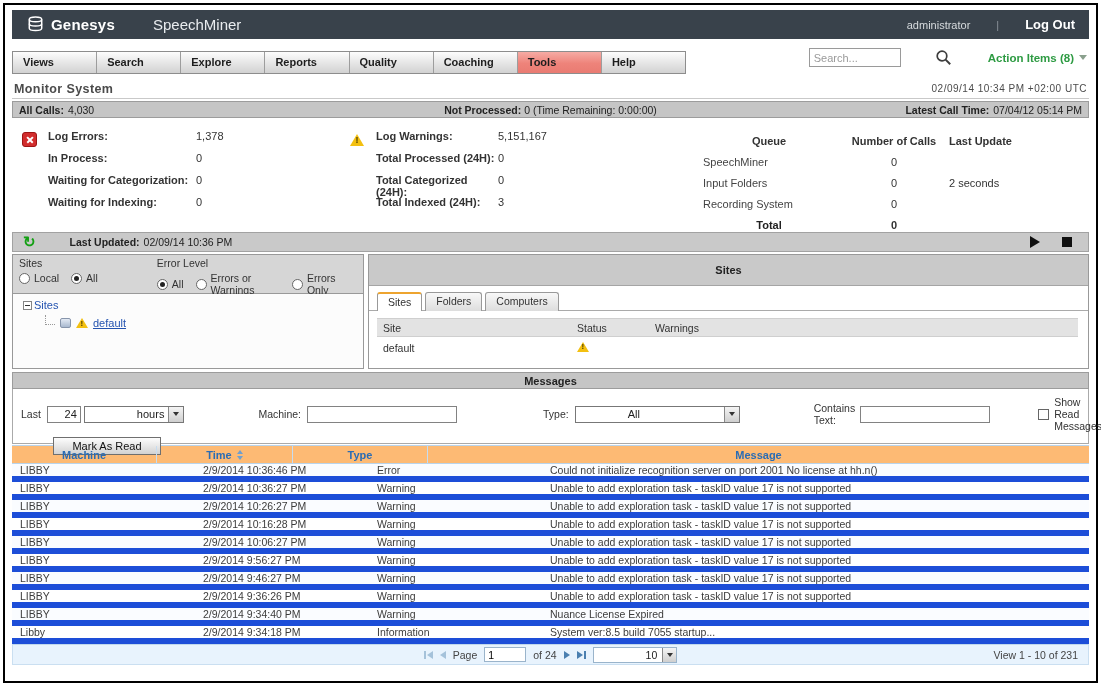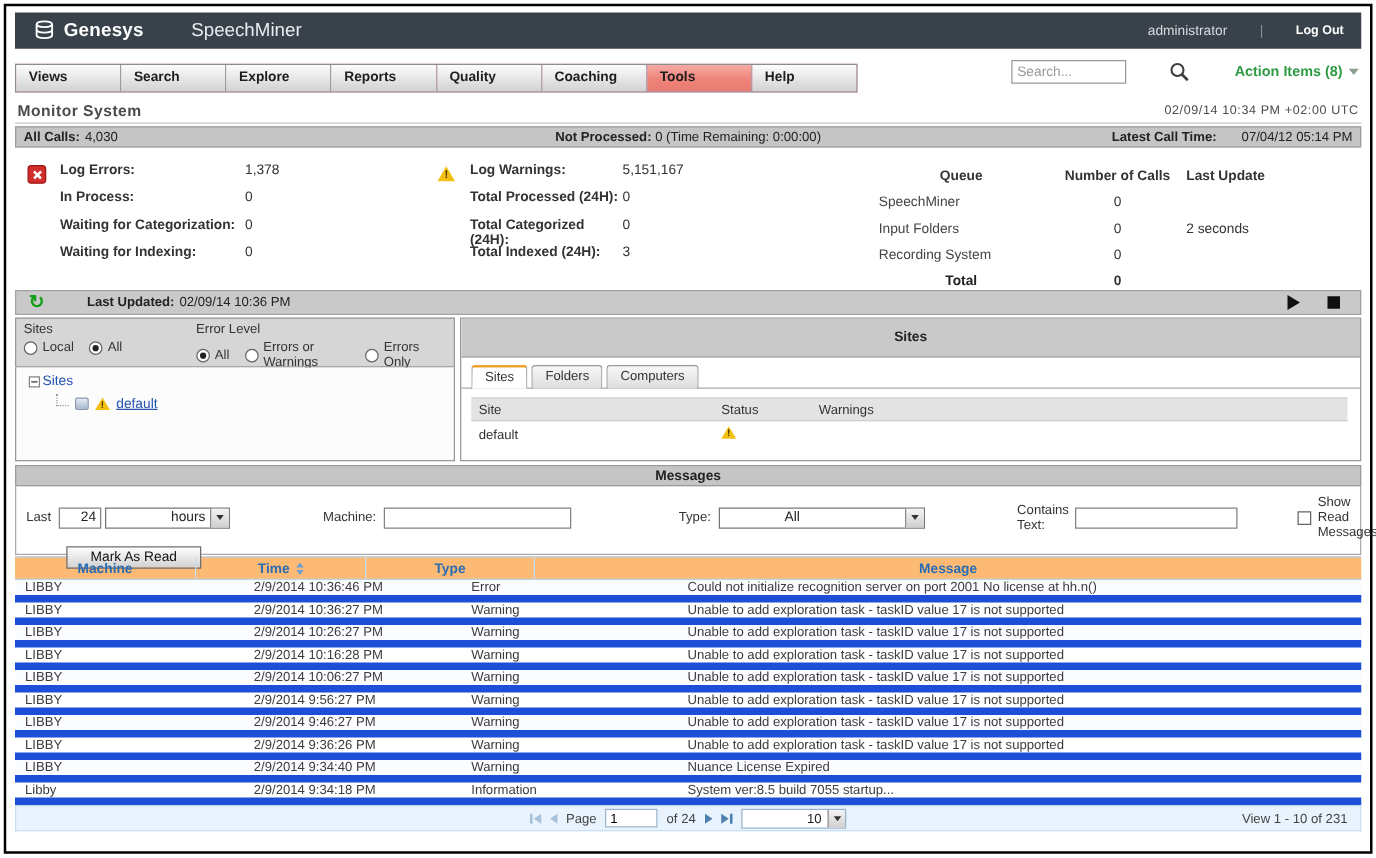--- a/index.html
+++ b/index.html
@@ -7,25 +7,25 @@
   .window { position:absolute; left:3px; top:3px; width:1095px; height:680px; border:2px solid #000; background:#fff; padding:5px 7px; }
 
   
   .topbar { height:29px; background:#39424b; display:flex; align-items:center; padding:0 14px; }
   .logo { display:flex; align-items:center; margin-right:6px; }
   .brand { color:#fff; font-weight:bold; font-size:15px; letter-spacing:.2px; }
   .product { color:#e9ecef; font-size:15px; margin-left:38px; }
   .spacer { flex:1; }
   .user { color:#d7dbde; font-size:11px; margin-right:26px; cursor:pointer; }
   .hdr-div { color:#8a9299; font-size:11px; margin-right:26px; }
-  .logout { color:#fff; font-size:10px; font-weight:bold; cursor:pointer; text-decoration:none; }
+  .logout { color:#fff; font-size:13px; font-weight:bold; cursor:pointer; text-decoration:none; }
 
   
   .navrow { margin-top:11px; height:24px; display:flex; align-items:center; position:relative; }
-  .tabs { display:flex; width:674px; height:23px; border:1px solid #8d8d8d; background:#f9a8d4;text-align:center; }
+  .tabs { display:flex; width:674px; height:23px; border:1px solid #8d8d8d; background:#1d4ed8;text-align:center; }
   .tab { flex:1; display:flex; align-items:center; padding-left:10px; font-size:11px; font-weight:bold; color:#1d1d1d;
          background:linear-gradient(#fdfdfd,#e9e9e9 45%,#d2d2d2); border-right:1px solid #9d9d9d; cursor:pointer; }
   .tab:last-child { border-right:none; }
   .tab.active { background:linear-gradient(#f6aba4,#ee837a 55%,#e97b72); }
   .nav-right { position:absolute; right:2px; top:-2px; display:flex; align-items:center;gap:28px; }
   .search { width:92px; height:19px; border:1px solid #9a9a9a; font-size:11px; padding:0 4px; color:#333; }
   .search::placeholder { color:#9a9a9a; }
   .mag { margin:0 8px 0 6px; cursor:pointer; display:flex; }
   .ai { display:flex; align-items:center; gap:5px; cursor:pointer; }
   .ai-label { color:#2e9b43; font-size:11.5px; font-weight:bold; }
@@ -35,21 +35,21 @@
   .titlerow { margin-top:5px; height:20px; display:flex; align-items:center; border-bottom:1px solid #c9c9c9; padding:0 2px; }
   .pgtitle { font-size:12.5px; font-weight:bold; color:#4b4b4b; letter-spacing:.4px; }
   .timestamp { margin-left:auto; font-size:10px; color:#4b4b4b; letter-spacing:.5px; }
 
   
   .graybar { margin-top:2px; height:17px; background:#c5c5c5; border:1px solid #9c9c9c; display:flex; align-items:center; font-size:10.5px; color:#222; padding:0 6px; }
   .graybar .lbl { font-weight:bold; }
   .gb-left { width:300px; display:flex; gap:4px; }
   .gb-center { flex:1; text-align:center; font-weight:bold; }
   .gb-center .norm { font-weight:normal; }
-  .gb-right { width:300px; text-align:right; display:flex; justify-content:flex-end; gap:20px; }
+  .gb-right { width:300px; text-align:right; display:flex; justify-content:flex-end; gap:4px; }
 
   
   .stats { height:110px; display:flex; padding-top:12px; }
   .statcol { display:flex; align-items:flex-start; }
   .statcol .icon-cell { width:26px; padding-top:2px; }
   .stat-rows { display:flex; flex-direction:column; }
   .stat-line { display:flex; height:22px; align-items:flex-start; }
   .stat-line .sl { font-weight:bold; font-size:11px; color:#333; }
   .stat-line .sv { font-size:11px; color:#333; }
   .col1 { margin-left:10px; width:310px; }

